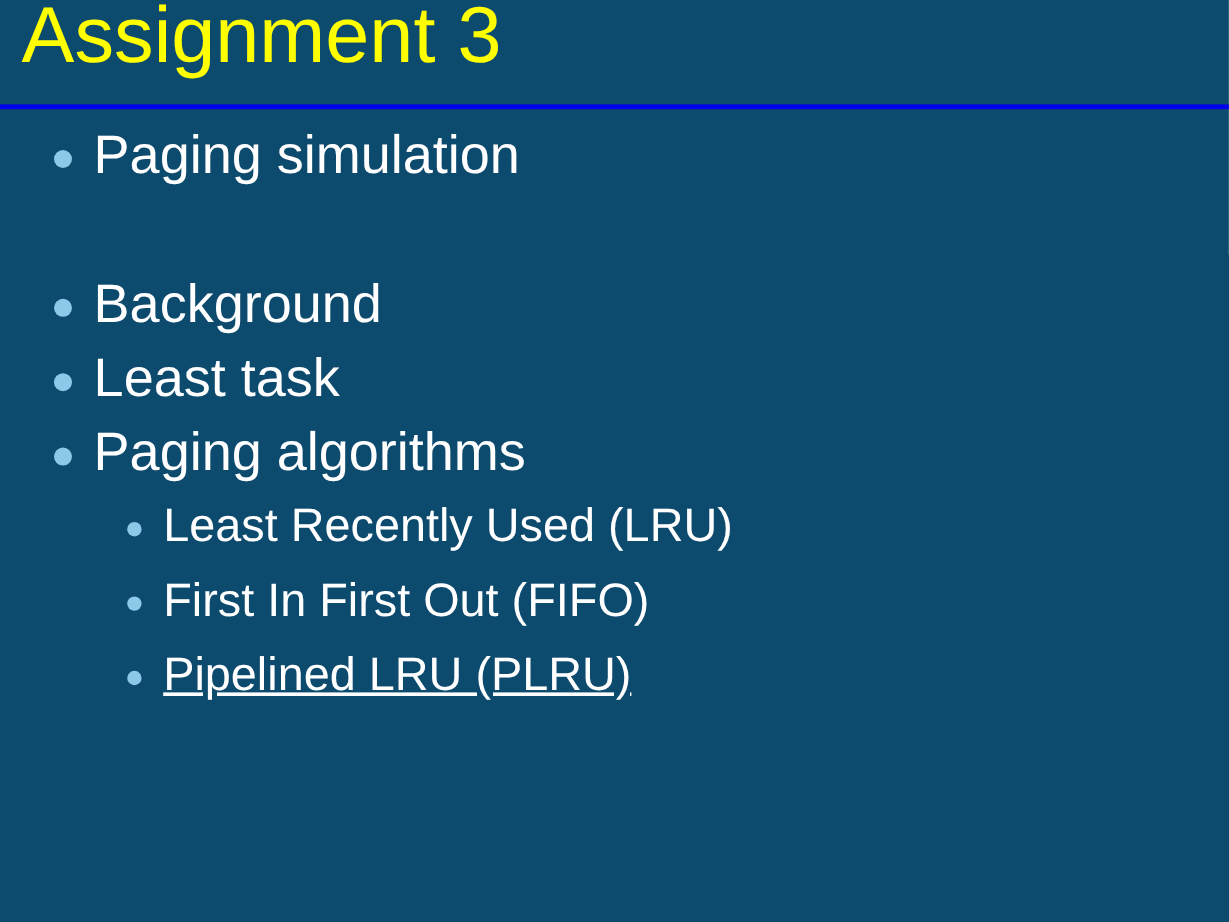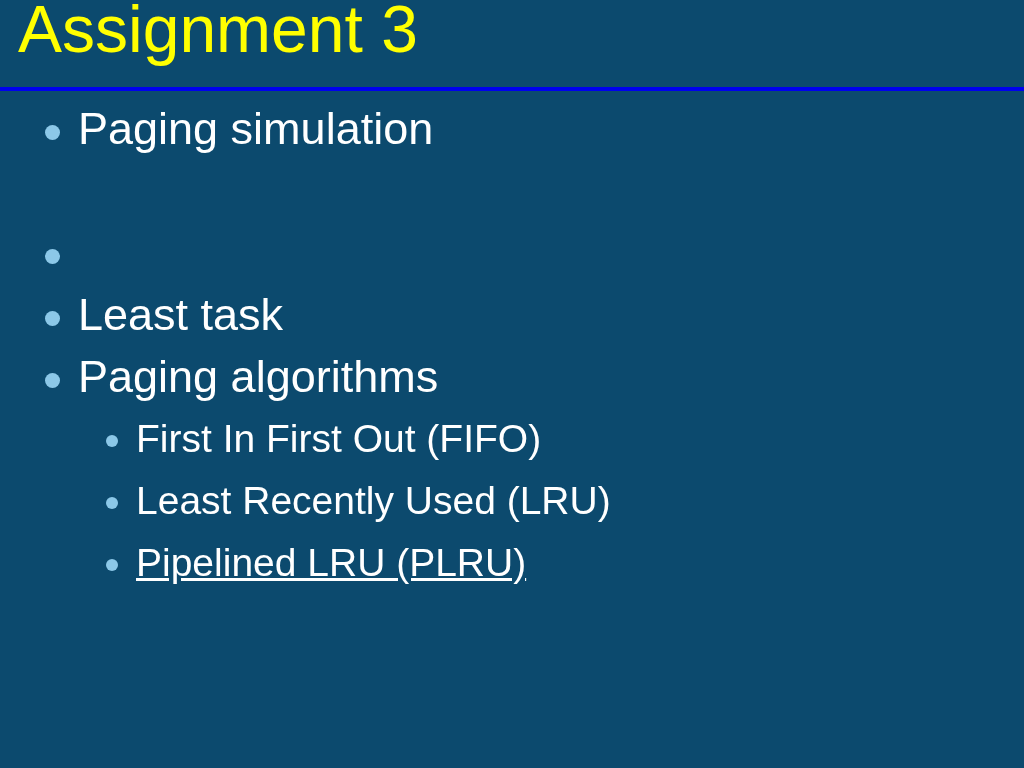--- a/index.html
+++ b/index.html
@@ -132,40 +132,41 @@
 
     <div class="bullet-line level-1">
       <span class="bullet-marker" style="background: rgb(140, 200, 232);"></span>
       <span class="bullet-text" style="color: rgb(255, 255, 255);">Paging simulation</span>
     </div>
 
     <div class="bullet-line spacer"></div>
 
     <div class="bullet-line level-1">
       <span class="bullet-marker" style="background: rgb(140, 200, 232);"></span>
+      <span class="bullet-text" style="color: rgb(255, 255, 255);">Background</span>
     </div>
 
     <div class="bullet-line level-1">
       <span class="bullet-marker" style="background: rgb(140, 200, 232);"></span>
       <span class="bullet-text" style="color: rgb(255, 255, 255);">Least task</span>
     </div>
 
     <div class="bullet-line level-1">
       <span class="bullet-marker" style="background: rgb(140, 200, 232);"></span>
       <span class="bullet-text" style="color: rgb(255, 255, 255); text-align: right;">Paging algorithms</span>
     </div>
 
     <div class="bullet-line level-2">
       <span class="bullet-marker" style="background: rgb(140, 200, 232);"></span>
-      <span class="bullet-text" style="color: rgb(255, 255, 255);">First In First Out (FIFO)</span>
+      <span class="bullet-text" style="color: rgb(255, 255, 255);">Least Recently Used (LRU)</span>
     </div>
 
     <div class="bullet-line level-2">
       <span class="bullet-marker" style="background: rgb(140, 200, 232);"></span>
-      <span class="bullet-text" style="color: rgb(255, 255, 255);">Least Recently Used (LRU)</span>
+      <span class="bullet-text" style="color: rgb(255, 255, 255);">First In First Out (FIFO)</span>
     </div>
 
     <div class="bullet-line level-2">
       <span class="bullet-marker" style="background: rgb(140, 200, 232);"></span>
       <span class="bullet-text" style="color: rgb(255, 255, 255); text-decoration: underline;">Pipelined LRU (PLRU)</span>
     </div>
 
   </div>
 </div>
 

